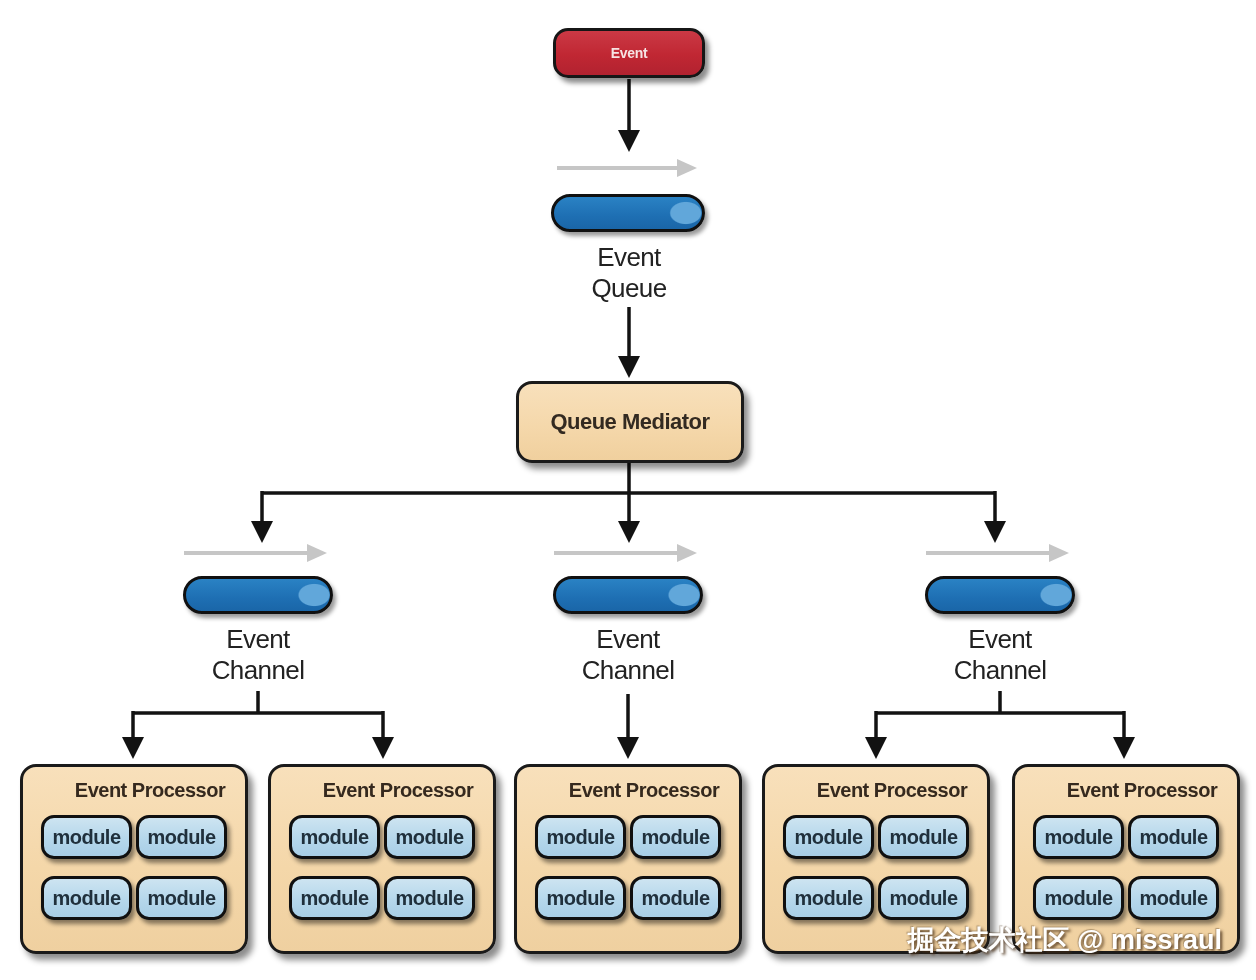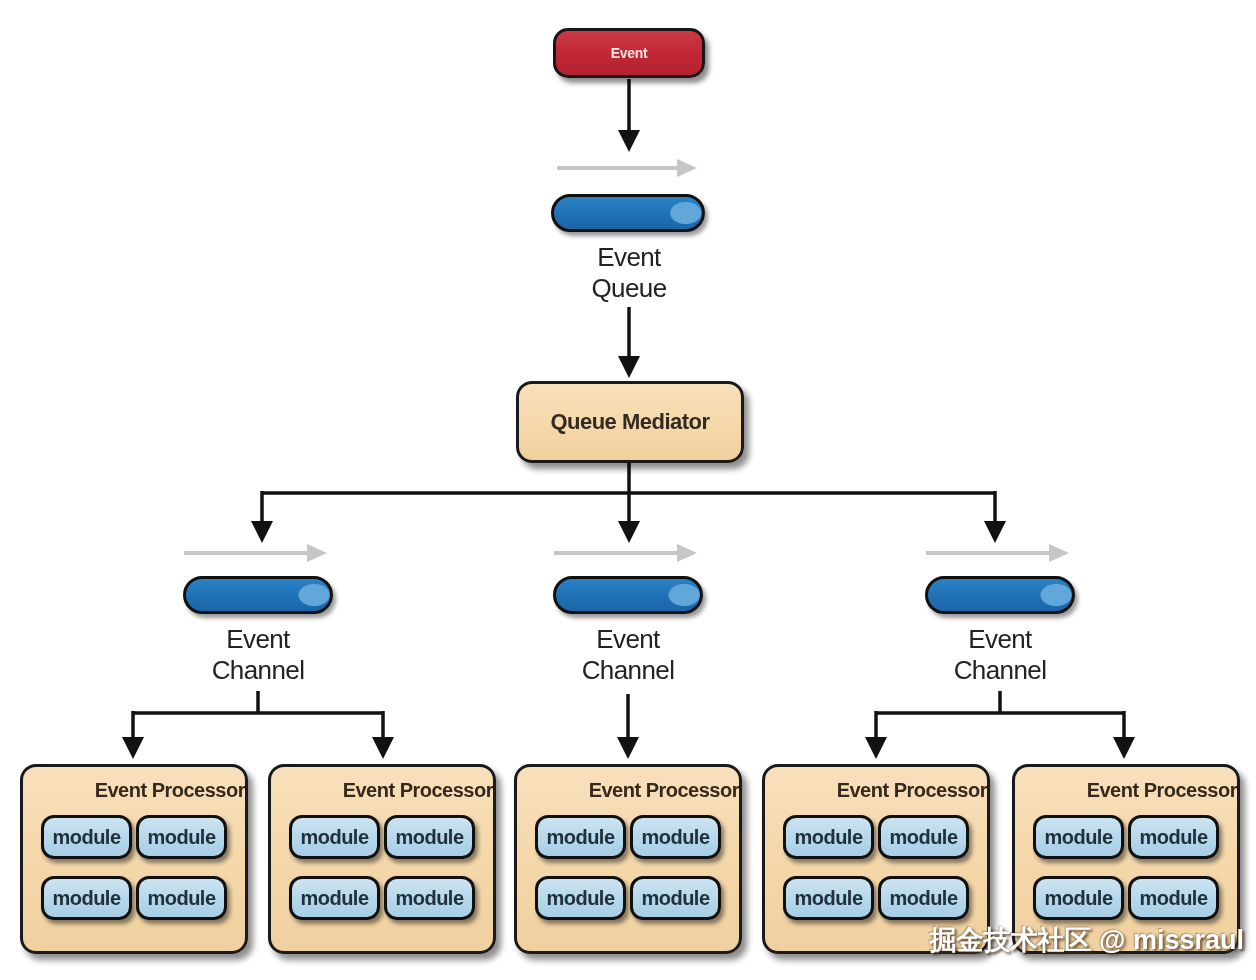--- a/index.html
+++ b/index.html
@@ -83,21 +83,21 @@
     display: flex;
     flex-direction: column;
   }
   .proc-1 { left: 20px; }
   .proc-2 { left: 268px; }
   .proc-3 { left: 514px; }
   .proc-4 { left: 762px; }
   .proc-5 { left: 1012px; }
   .processor-title {
     margin-top: 12px;
-    text-align: right;
+    text-align: center;
     font-size: 20px;
     font-weight: 700;
     letter-spacing: -0.5px;
     color: #35291e;
     margin-left: 32px;
   }
   .module-grid {
     display: grid;
     grid-template-columns: 1fr 1fr;
     gap: 17px 4px;
@@ -113,21 +113,21 @@
     display: flex;
     align-items: center;
     justify-content: center;
     font-size: 20px;
     font-weight: 700;
     letter-spacing: -0.5px;
     color: #20303c;
   }
   .watermark {
     position: absolute;
-    right: 12px;
+    right: 34px;
     top: 922px;
     font-size: 27px;
     font-weight: 700;
     color: #ffffff;
     text-shadow: 2px 2px 3px rgba(70,45,20,0.85), -1px -1px 1px rgba(70,45,20,0.35);
     white-space: nowrap;
   }
 </style>
 </head>
 <body>

